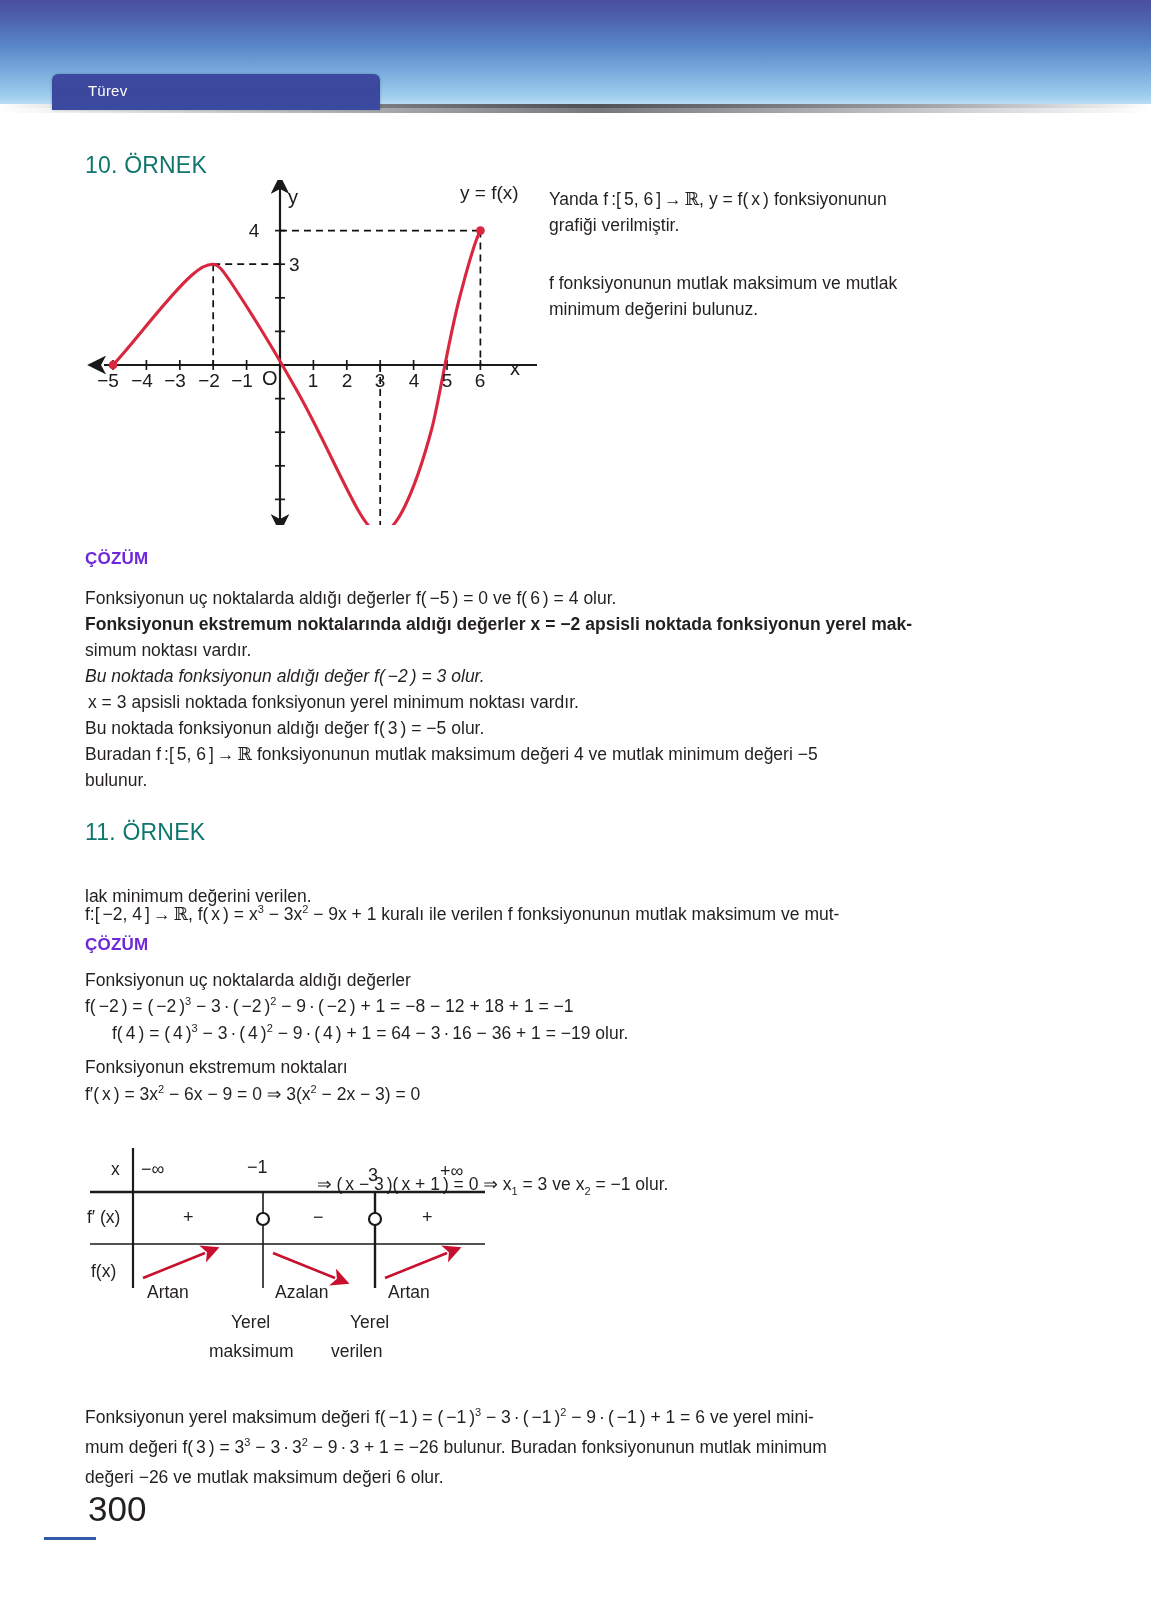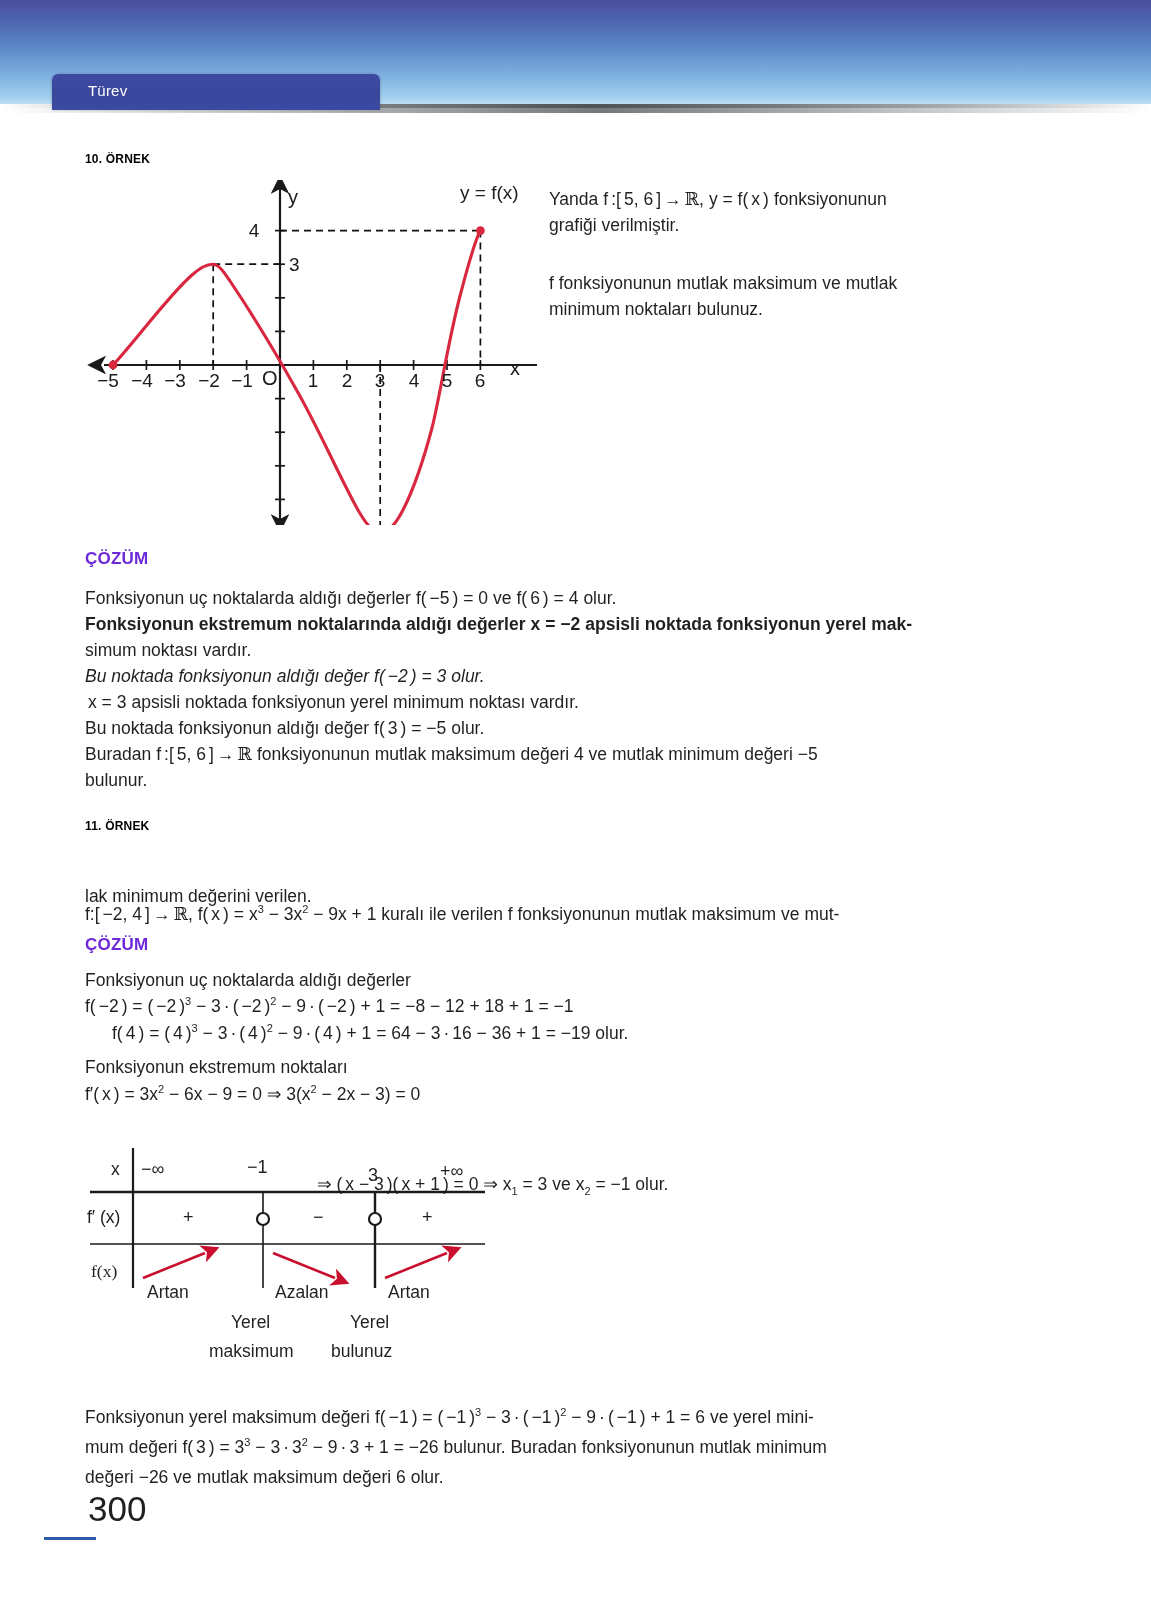--- a/index.html
+++ b/index.html
@@ -50,23 +50,23 @@
   .header-tab-label {
     position: absolute;
     left: 36px; top: 8px;
     color: #ffffff;
     font-size: 15px;
     letter-spacing: 0.2px;
   }
 
   .ornek-title {
     position: absolute;
-    color: #000000;
-    font-weight: bold;
-    font-size: 12px;
+    color: #0f766e;
+    font-weight: normal;
+    font-size: 23px;
     letter-spacing: 0.2px;
   }
   .cozum-title {
     position: absolute;
     color: #6d28d9;
     font-weight: bold;
     font-size: 17px;
     letter-spacing: 0.2px;
   }
   .para {
@@ -223,21 +223,21 @@
     </g>
   </svg>
   <div class="graph-label-fx">y = f(x)</div>
 </div>
 
 <div class="para" style="left:549px; top:187px;">
   Yanda<span class="sp"></span>f<span class="spn"></span>:[<span class="spn"></span>5,&nbsp;6<span class="spn"></span>]<span class="spn"></span>→<span class="spn"></span><span class="bb">ℝ</span>,<span class="sp"></span>y&nbsp;=&nbsp;f(<span class="spn"></span>x<span class="spn"></span>)<span class="sp"></span>fonksiyonunun
 </div>
 <div class="para" style="left:549px; top:213px;">grafiği verilmiştir.</div>
 <div class="para" style="left:549px; top:271px;">f fonksiyonunun mutlak maksimum ve mutlak</div>
-<div class="para" style="left:549px; top:297px;">minimum noktaları bulunuz.</div>
+<div class="para" style="left:549px; top:297px;">minimum değerini bulunuz.</div>
 
 <div class="cozum-title" style="left:85px; top:549px;">ÇÖZÜM</div>
 
 <div class="para" style="left:85px; top:586px;">
   Fonksiyonun uç noktalarda aldığı değerler<span class="sp"></span>f(<span class="spn"></span>−5<span class="spn"></span>)&nbsp;=&nbsp;0<span class="sp"></span>ve f(<span class="spn"></span>6<span class="spn"></span>)&nbsp;=&nbsp;4<span class="sp"></span>olur.
 </div>
 <div class="para" style="left:85px; top:612px;font-weight:bold;">
   Fonksiyonun ekstremum noktalarında aldığı değerler<span class="sp"></span>x&nbsp;=<span class="sp"></span>−2<span class="sp"></span>apsisli noktada fonksiyonun yerel mak-
 </div>
 <div class="para" style="left:85px; top:638px;">simum noktası vardır.</div>
@@ -302,21 +302,21 @@
     <circle cx="290" cy="76" r="6" fill="#ffffff" stroke="#1a1a1a" stroke-width="2.2"></circle>
 
     <line x1="58" y1="135" x2="120" y2="110" stroke="#c8102e" stroke-width="2.6" marker-end="url(#rah)"></line>
     <line x1="188" y1="110" x2="250" y2="135" stroke="#c8102e" stroke-width="2.6" marker-end="url(#rah)"></line>
     <line x1="300" y1="135" x2="362" y2="110" stroke="#c8102e" stroke-width="2.6" marker-end="url(#rah)"></line>
   </svg>
 
   
   <div class="st-text" style="left:26px; top:16px;">x</div>
   <div class="st-text" style="left:2px; top:64px;">f′ (x)</div>
-  <div class="st-text" style="left:6px; top:118px;font-family:Liberation Serif, serif;">f(x)</div>
+  <div class="st-text" style="left:6px; top:118px;">f(x)</div>
 
   
   <div class="st-text big" style="left:56px; top:16px;">−∞</div>
   <div class="st-text big" style="left:162px; top:14px;">−1</div>
   <div class="st-text big" style="left:283px; top:22px;">3</div>
   <div class="st-text big" style="left:355px; top:18px;">+∞</div>
 
   
   <div class="st-text big" style="left:98px; top:64px;">+</div>
   <div class="st-text big" style="left:228px; top:64px;">−</div>
@@ -324,21 +324,21 @@
 
   
   <div class="st-text" style="left:62px; top:139px;">Artan</div>
   <div class="st-text" style="left:190px; top:139px;">Azalan</div>
   <div class="st-text" style="left:303px; top:139px;">Artan</div>
 
   
   <div class="st-text" style="left:146px; top:169px;">Yerel</div>
   <div class="st-text" style="left:124px; top:198px;">maksimum</div>
   <div class="st-text" style="left:265px; top:169px;">Yerel</div>
-  <div class="st-text" style="left:246px; top:198px;">bulunuz</div>
+  <div class="st-text" style="left:246px; top:198px;">verilen</div>
 </div>
 
 <div class="para" style="left:85px; top:1405px;">
   Fonksiyonun yerel maksimum değeri<span class="sp"></span>f(<span class="spn"></span>−1<span class="spn"></span>)&nbsp;=&nbsp;(<span class="spn"></span>−1<span class="spn"></span>)<sup class="e">3</sup>&nbsp;−&nbsp;3<span class="spn"></span>·<span class="spn"></span>(<span class="spn"></span>−1<span class="spn"></span>)<sup class="e">2</sup>&nbsp;−&nbsp;9<span class="spn"></span>·<span class="spn"></span>(<span class="spn"></span>−1<span class="spn"></span>)&nbsp;+&nbsp;1&nbsp;=&nbsp;6<span class="sp"></span>ve yerel mini-
 </div>
 <div class="para" style="left:85px; top:1435px;">
   mum değeri<span class="sp"></span>f(<span class="spn"></span>3<span class="spn"></span>)&nbsp;=&nbsp;3<sup class="e">3</sup>&nbsp;−&nbsp;3<span class="spn"></span>·<span class="spn"></span>3<sup class="e">2</sup>&nbsp;−&nbsp;9<span class="spn"></span>·<span class="spn"></span>3&nbsp;+&nbsp;1&nbsp;=&nbsp;−26<span class="sp"></span>bulunur. Buradan<span class="sp"></span>fonksiyonunun mutlak minimum
 </div>
 <div class="para" style="left:85px; top:1465px;">
   değeri<span class="sp"></span>−26<span class="sp"></span>ve mutlak maksimum değeri 6 olur.

